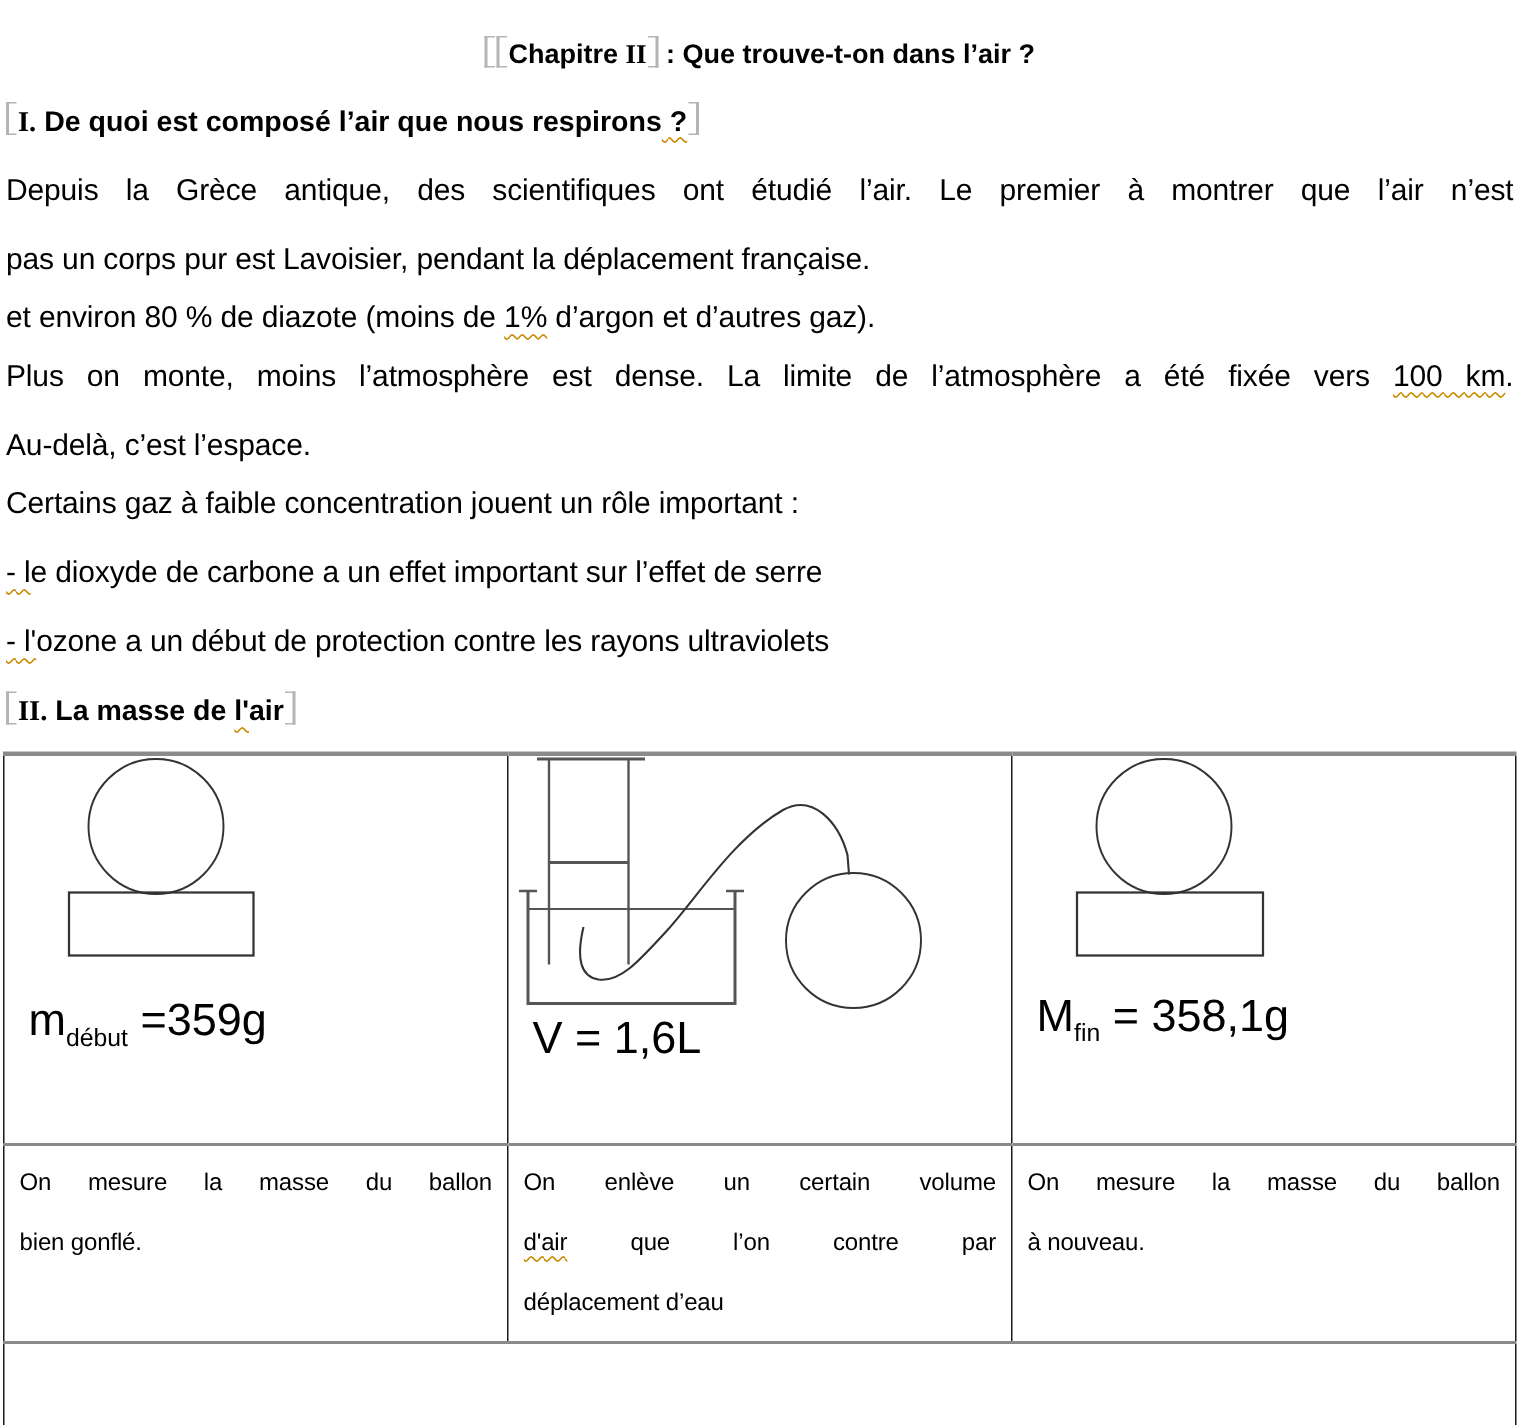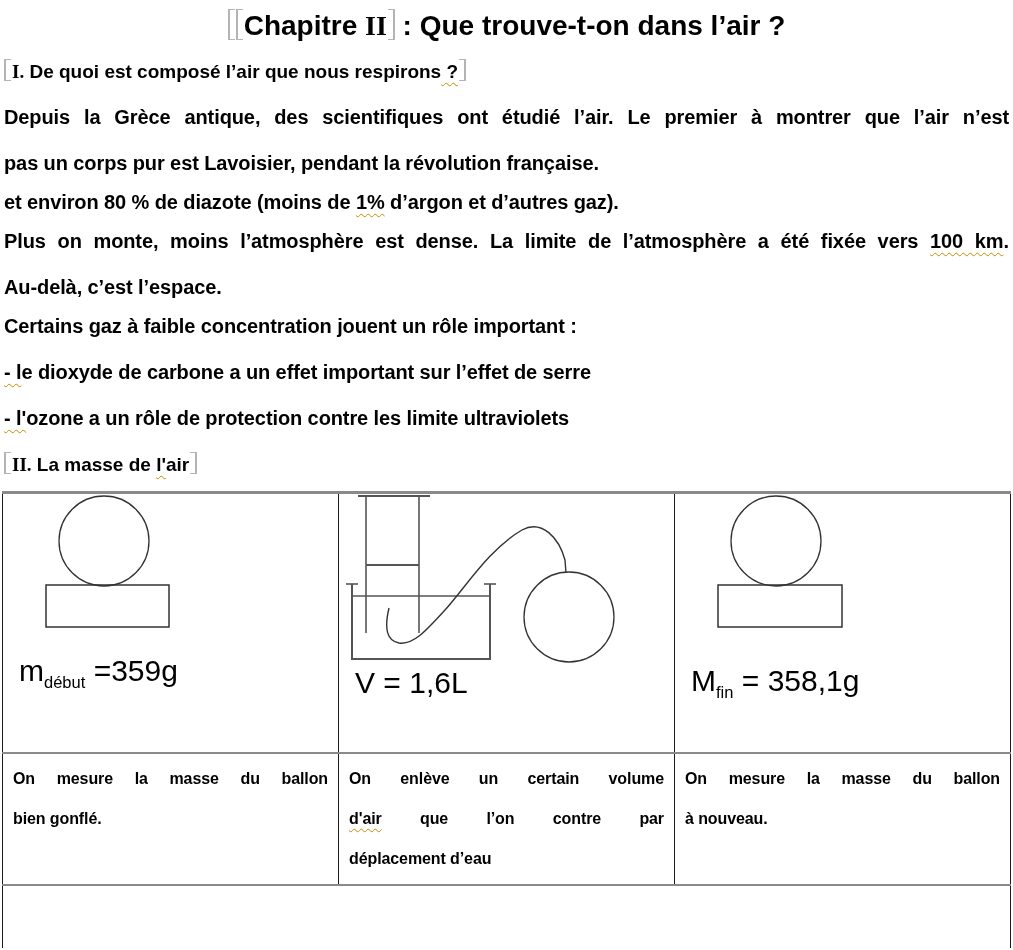--- a/index.html
+++ b/index.html
@@ -23,34 +23,34 @@
     vertical-align:-0.18em;
     border-top:1px solid var(--bracket,#b4b4b4);
     border-bottom:1px solid var(--bracket,#b4b4b4);
   }
   .bk.open{border-left:2px solid var(--bracket,#b4b4b4);margin-right:1px;}
   .bk.close{border-right:2px solid var(--bracket,#b4b4b4);margin-left:1px;}
 
   .serif{font-family:"Liberation Serif",serif;}
 
   .title{
-    margin-top:8px;height:36px;line-height:36px;
-    text-align:center;font-weight:bold;font-size:28px;
+    margin-top:18px;height:36px;line-height:36px;
+    text-align:center;font-weight:bold;font-size:18px;
   }
   .heading{
     margin-top:10px;height:36px;line-height:36px;
     font-weight:bold;font-size:19px;
   }
   .heading.h2{margin-top:6px;}
 
   .para{font-size:20px;margin-top:-7px;letter-spacing:-0.1px;}
   .para.first{margin-top:4px;}
   .para .tline{height:46px;line-height:46px;}
 
-  .tline{overflow:hidden;white-space:normal;font-weight:bold;}
+  .tline{overflow:hidden;white-space:normal;}
   .jl{text-align:justify;}
   .jl::after{content:"";display:inline-block;width:100%;}
 
   
   table.exp{
     border-collapse:collapse;table-layout:fixed;
     width:1009px;margin:8px 0 0 -2px;
   }
   table.exp td{
     border-left:1px solid var(--tbv,#1a1a1a);
@@ -60,50 +60,50 @@
   tr.r1 td{border-top:3px solid var(--tbh,#8a8a8a);height:258px;position:relative;padding:0;text-decoration:underline;}
   tr.r2 td{border-top:2px solid var(--tbh,#8a8a8a);height:117px;padding:5px 10px;font-size:16px;letter-spacing:-0.1px;}
   tr.r3 td{border-top:2px solid var(--tbh,#8a8a8a);height:60px;}
   .cell-text .tline{height:40px;line-height:40px;}
 
   .diagram{position:absolute;top:0;left:0;}
   .formula{position:absolute;left:16px;font-size:30px;white-space:nowrap;}
   .formula sub{font-size:0.55em;}
   .formula.f1{top:160px;}
   .formula.f2{top:172px;}
-  .formula.f3{top:170px;text-align:center;}
+  .formula.f3{top:157px;text-align:center;}
 </style>
 </head>
 <body>
 
 <div class="page">
 
   <div class="title">
     <span class="bk open"></span><span class="bk open"></span><span>Chapitre </span><span class="serif">II</span><span class="bk close"></span><span> : Que trouve-t-on dans l’air ?</span>
   </div>
 
   <div class="heading h1">
     <span class="bk open"></span><span class="serif">I.</span><span><span> De quoi est composé l’air que nous respirons</span><span class="sq"> ?</span></span><span class="bk close"></span>
   </div>
 
   <div class="para first">
       <div class="tline jl"><span>Depuis la Grèce antique, des scientifiques ont étudié l’air. Le premier à montrer que l’air n’est</span></div>
-      <div class="tline"><span>pas un corps pur est Lavoisier, pendant la révolution française.</span></div>
+      <div class="tline"><span>pas un corps pur est Lavoisier, pendant la déplacement française.</span></div>
     </div>
   <div class="para">
       <div class="tline"><span>et environ 80 % de diazote (moins de </span><span class="sq">1%</span><span> d’argon et d’autres gaz).</span></div>
     </div>
   <div class="para">
       <div class="tline jl"><span>Plus on monte, moins l’atmosphère est dense. La limite de l’atmosphère a été fixée vers </span><span class="sq">100 km</span><span>.</span></div>
       <div class="tline"><span>Au-delà, c’est l’espace.</span></div>
     </div>
   <div class="para">
       <div class="tline"><span>Certains gaz à faible concentration jouent un rôle important :</span></div>
       <div class="tline"><span class="sq">- l</span><span>e dioxyde de carbone a un effet important sur l’effet de serre</span></div>
-      <div class="tline"><span class="sq">- l'</span><span>ozone a un rôle de protection contre les limite ultraviolets</span></div>
+      <div class="tline"><span class="sq">- l'</span><span>ozone a un début de protection contre les rayons ultraviolets</span></div>
     </div>
 
   <div class="heading h2">
     <span class="bk open"></span><span class="serif">II.</span><span><span> La masse de </span><span class="sq">l'</span><span>air</span></span><span class="bk close"></span>
   </div>
 
   <table class="exp">
     <tbody>
         <tr class="r1">
       <td>

